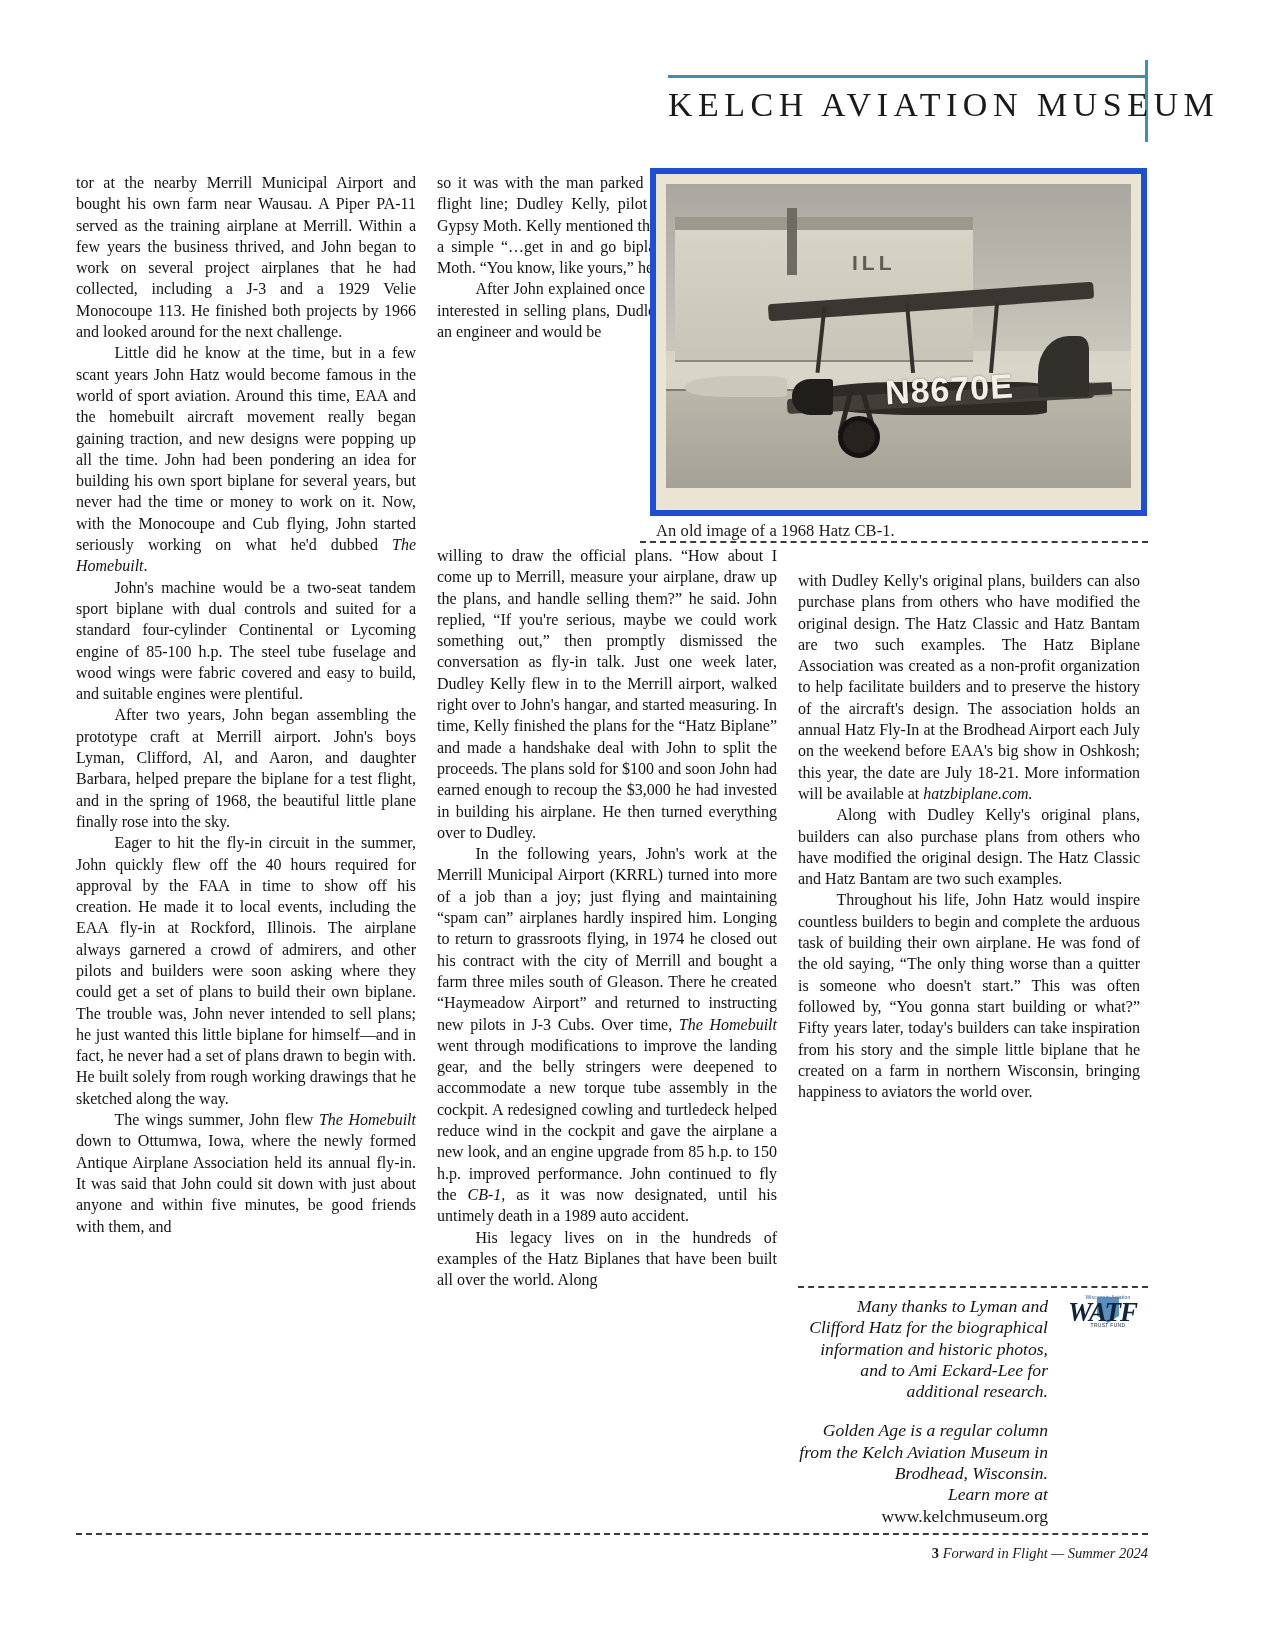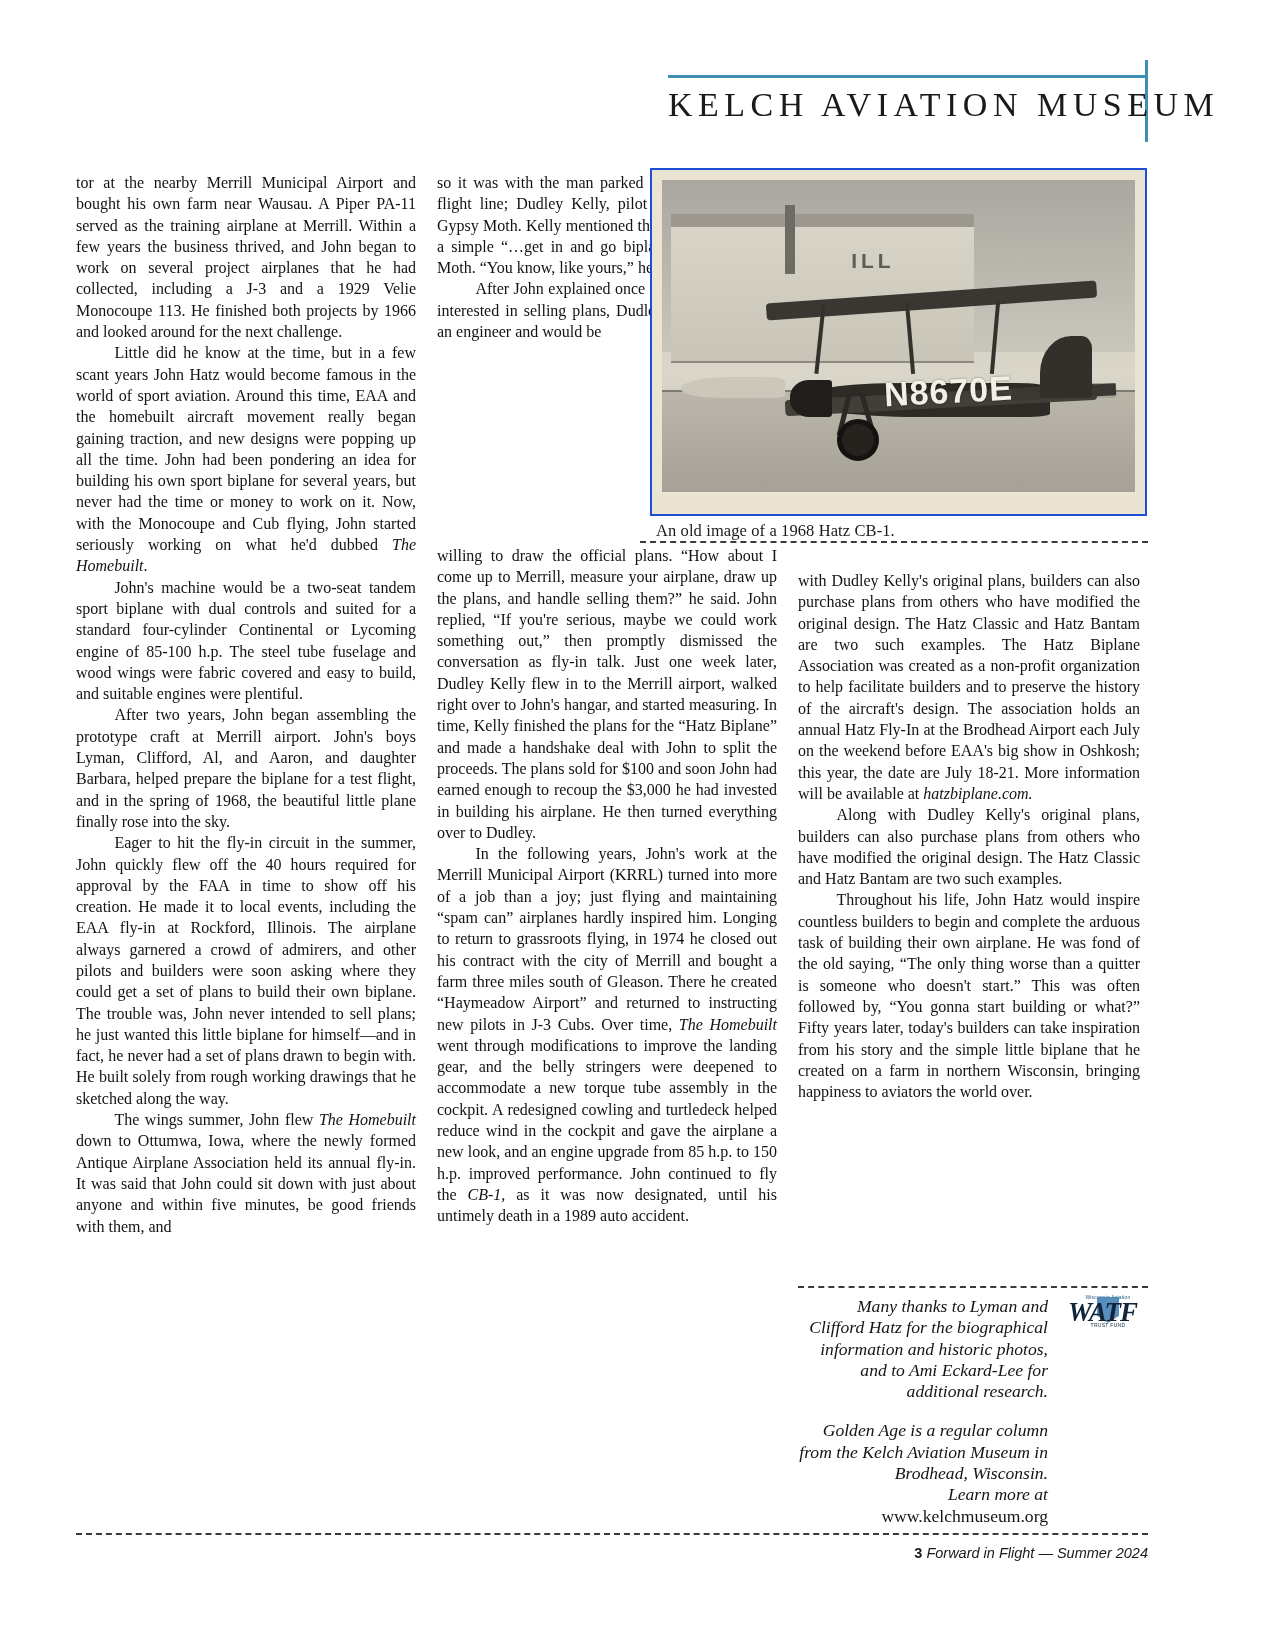--- a/index.html
+++ b/index.html
@@ -79,21 +79,21 @@
   
   .photo-wrap {
     position: absolute;
     left: 650px;
     top: 168px;
     width: 497px;
     height: 348px;
     background: #ece4d2;
     padding: 0;
     box-sizing: border-box;
-    border: 2px solid #1d4ed8;
+    border: 6px solid #1d4ed8;
     overflow: hidden;
   }
   .photo-inner {
     position: absolute;
     left: 10px;
     top: 10px;
     right: 10px;
     bottom: 22px;
     background: linear-gradient(#b9b6ae, #cfccc2 38%, #dad6c9 62%, #bdb9ac);
     overflow: hidden;
@@ -300,21 +300,21 @@
     width: 1072px;
     height: 0;
     border-top: 2px dashed #3a3a3a;
   }
   .footer-text {
     position: absolute;
     left: 600px;
     top: 1545px;
     width: 548px;
     text-align: right;
-    font-family: Liberation Sans, sans-serif;
+    font-family: Liberation Serif, serif;
     font-size: 14.5px;
     color: #1a1a1a;
   }
   .footer-text .pg { font-weight: 700; }
   .footer-text .ital { font-style: italic; }
 
   .it { font-style: italic; }
 </style>
 </head>
 <body>
@@ -370,20 +370,21 @@
       <div class="reg-num">N8670E</div>
     </div>
   </div>
 
   <div class="caption">An old image of a 1968 Hatz CB-1.</div>
   <div class="rule-dashed-top"></div>
 
   <div class="col" id="col2b">
     <p class="noindent">willing to draw the official plans. “How about I come up to Merrill, measure your airplane, draw up the plans, and handle selling them?” he said. John replied, “If you're serious, maybe we could work something out,” then promptly dismissed the conversation as fly-in talk. Just one week later, Dudley Kelly flew in to the Merrill airport, walked right over to John's hangar, and started measuring. In time, Kelly finished the plans for the “Hatz Biplane” and made a handshake deal with John to split the proceeds. The plans sold for $100 and soon John had earned enough to recoup the $3,000 he had invested in building his airplane. He then turned everything over to Dudley.</p>
     <p><span>In the following years, John's work at the Merrill Municipal Airport (KRRL) turned into more of a job than a joy; just flying and maintaining “spam can” airplanes hardly inspired him. Longing to return to grassroots flying, in 1974 he closed out his contract with the city of Merrill and bought a farm three miles south of Gleason. There he created “Haymeadow Airport” and returned to instructing new pilots in J-3 Cubs. Over time, </span><span class="it">The Homebuilt</span><span> went through modifications to improve the landing gear, and the belly stringers were deepened to accommodate a new torque tube assembly in the cockpit. A redesigned cowling and turtledeck helped reduce wind in the cockpit and gave the airplane a new look, and an engine upgrade from 85 h.p. to 150 h.p. improved performance. John continued to fly the </span><span class="it">CB-1,</span><span> as it was now designated, until his untimely death in a 1989 auto accident.</span></p>
+    <p>His legacy lives on in the hundreds of examples of the Hatz Biplanes that have been built all over the world. Along</p>
   </div>
 
   <div class="col" id="col3">
     <p class="noindent"><span>with Dudley Kelly's original plans, builders can also purchase plans from others who have modified the original design. The Hatz Classic and Hatz Bantam are two such examples. The Hatz Biplane Association was created as a non-profit organization to help facilitate builders and to preserve the history of the aircraft's design. The association holds an annual Hatz Fly-In at the Brodhead Airport each July on the weekend before EAA's big show in Oshkosh; this year, the date are July 18-21. More information will be available at </span><span class="it">hatzbiplane.com.</span></p>
     <p>Along with Dudley Kelly's original plans, builders can also purchase plans from others who have modified the original design. The Hatz Classic and Hatz Bantam are two such examples.</p>
     <p>Throughout his life, John Hatz would inspire countless builders to begin and complete the arduous task of building their own airplane. He was fond of the old saying, “The only thing worse than a quitter is someone who doesn't start.” This was often followed by, “You gonna start building or what?” Fifty years later, today's builders can take inspiration from his story and the simple little biplane that he created on a farm in northern Wisconsin, bringing happiness to aviators the world over.</p>
   </div>
 
   <div class="rule-dashed-credits"></div>
   <div class="credits">

